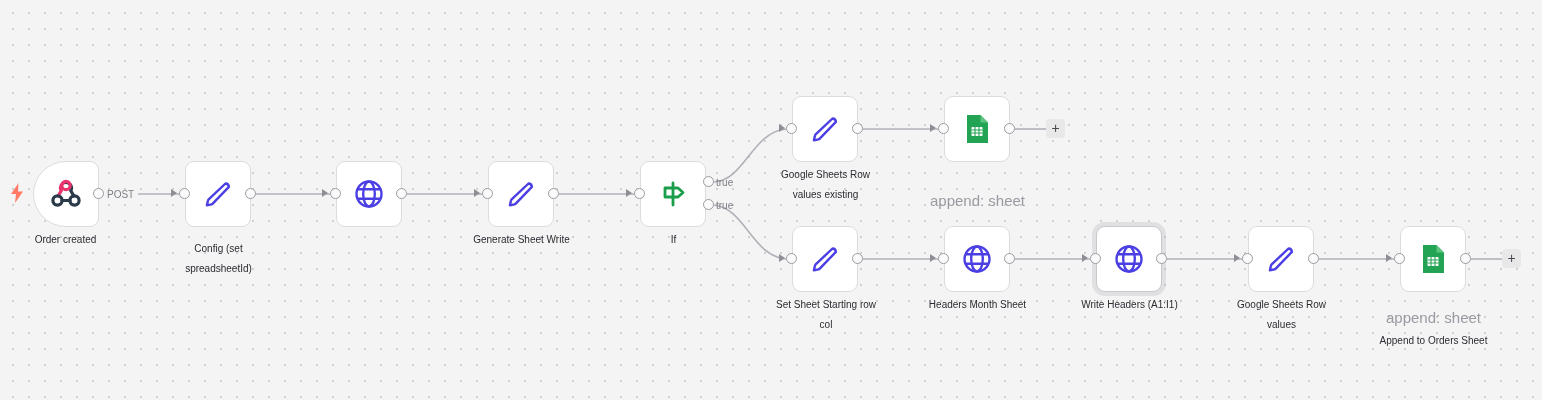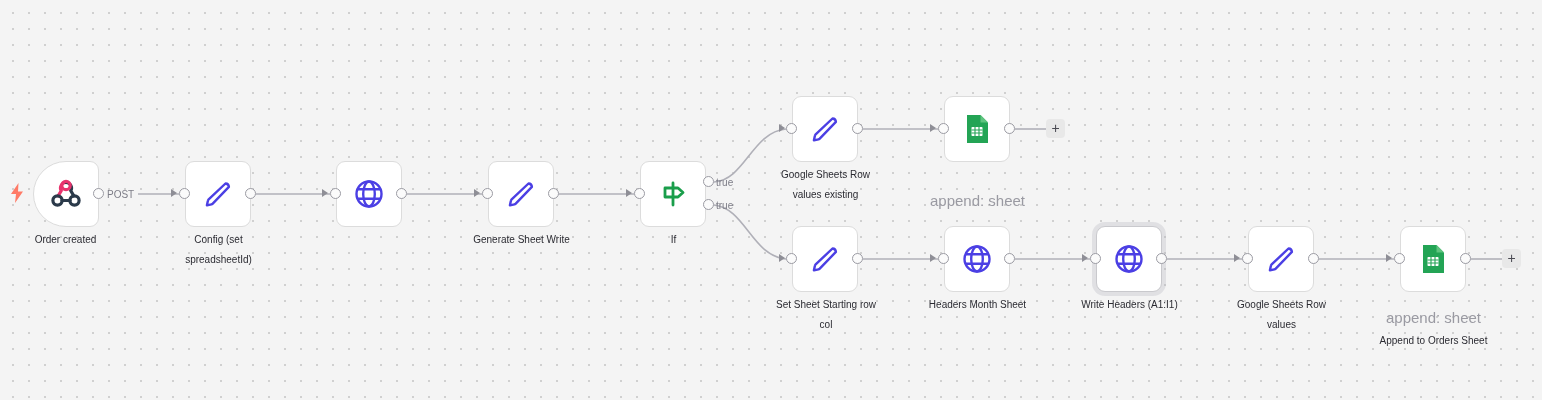--- a/index.html
+++ b/index.html
@@ -178,21 +178,21 @@
   <div class="label" style="left:-12px; top:230px; width:155px;">Order created</div>
 
   <div class="node" style="left:185px; top:161px;">
     <svg class="glyph" viewBox="0 0 40 40">
       <path d="M27.5 9.5 a3.6 3.6 0 0 1 3.4 3.4 L14.5 29.8 a2 2 0 0 1 -1 0.5 l-4.6 1 1-4.6 a2 2 0 0 1 0.5 -1 Z" fill="none" stroke="#4b3fe4" stroke-width="2.4" stroke-linejoin="round"></path>
     </svg>
   </div>
   <div class="port" style="left:179px; top:188px;"></div>
   <div class="port" style="left:245px; top:188px;"></div>
   <div class="arrowhead" style="left:322px; top:189px;"></div>
-  <div class="label" style="left:141px; top:230px; width:155px;">Config (set
+  <div class="label" style="left:141px; top:239px; width:155px;">Config (set
 spreadsheetId)</div>
 
   <div class="node" style="left:336px; top:161px;">
     <svg class="glyph" viewBox="0 0 40 40">
       <circle cx="20" cy="20" r="12.5" fill="none" stroke="#4b3fe4" stroke-width="2.4"></circle>
       <ellipse cx="20" cy="20" rx="5.8" ry="12.5" fill="none" stroke="#4b3fe4" stroke-width="2.4"></ellipse>
       <path d="M8 15.3 h24 M8 24.7 h24" fill="none" stroke="#4b3fe4" stroke-width="2.4"></path>
     </svg>
   </div>
   <div class="port" style="left:330px; top:188px;"></div>

